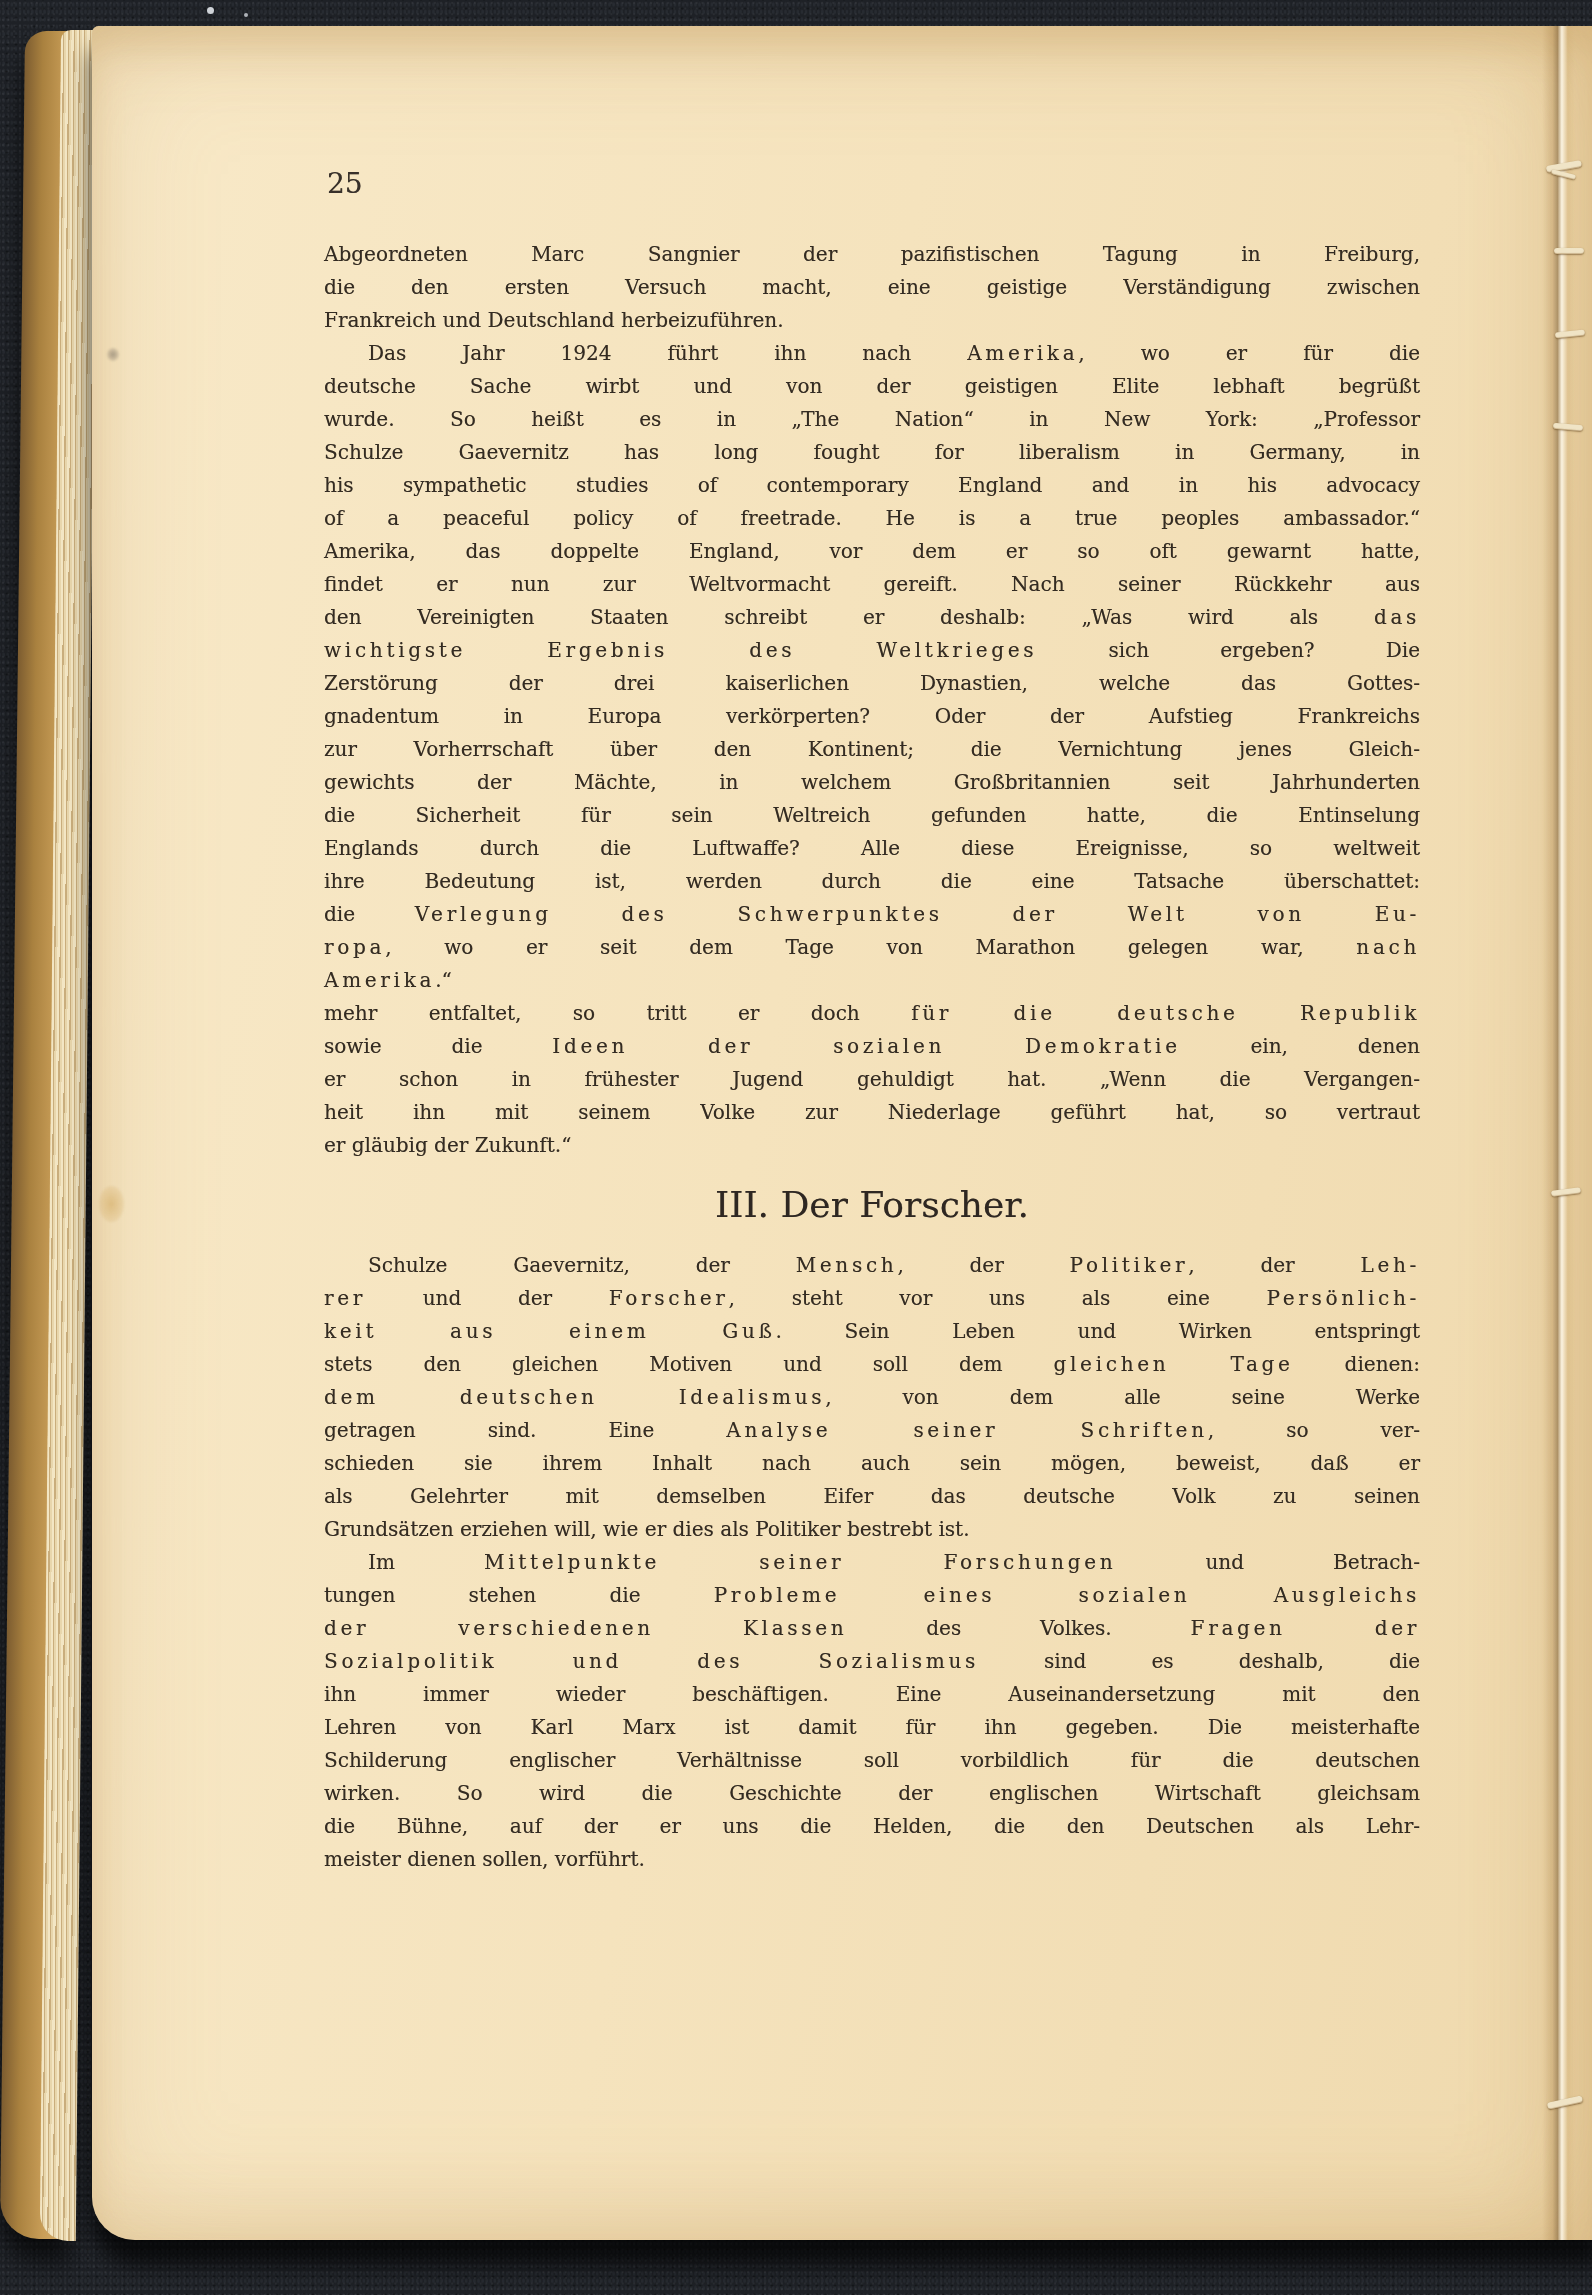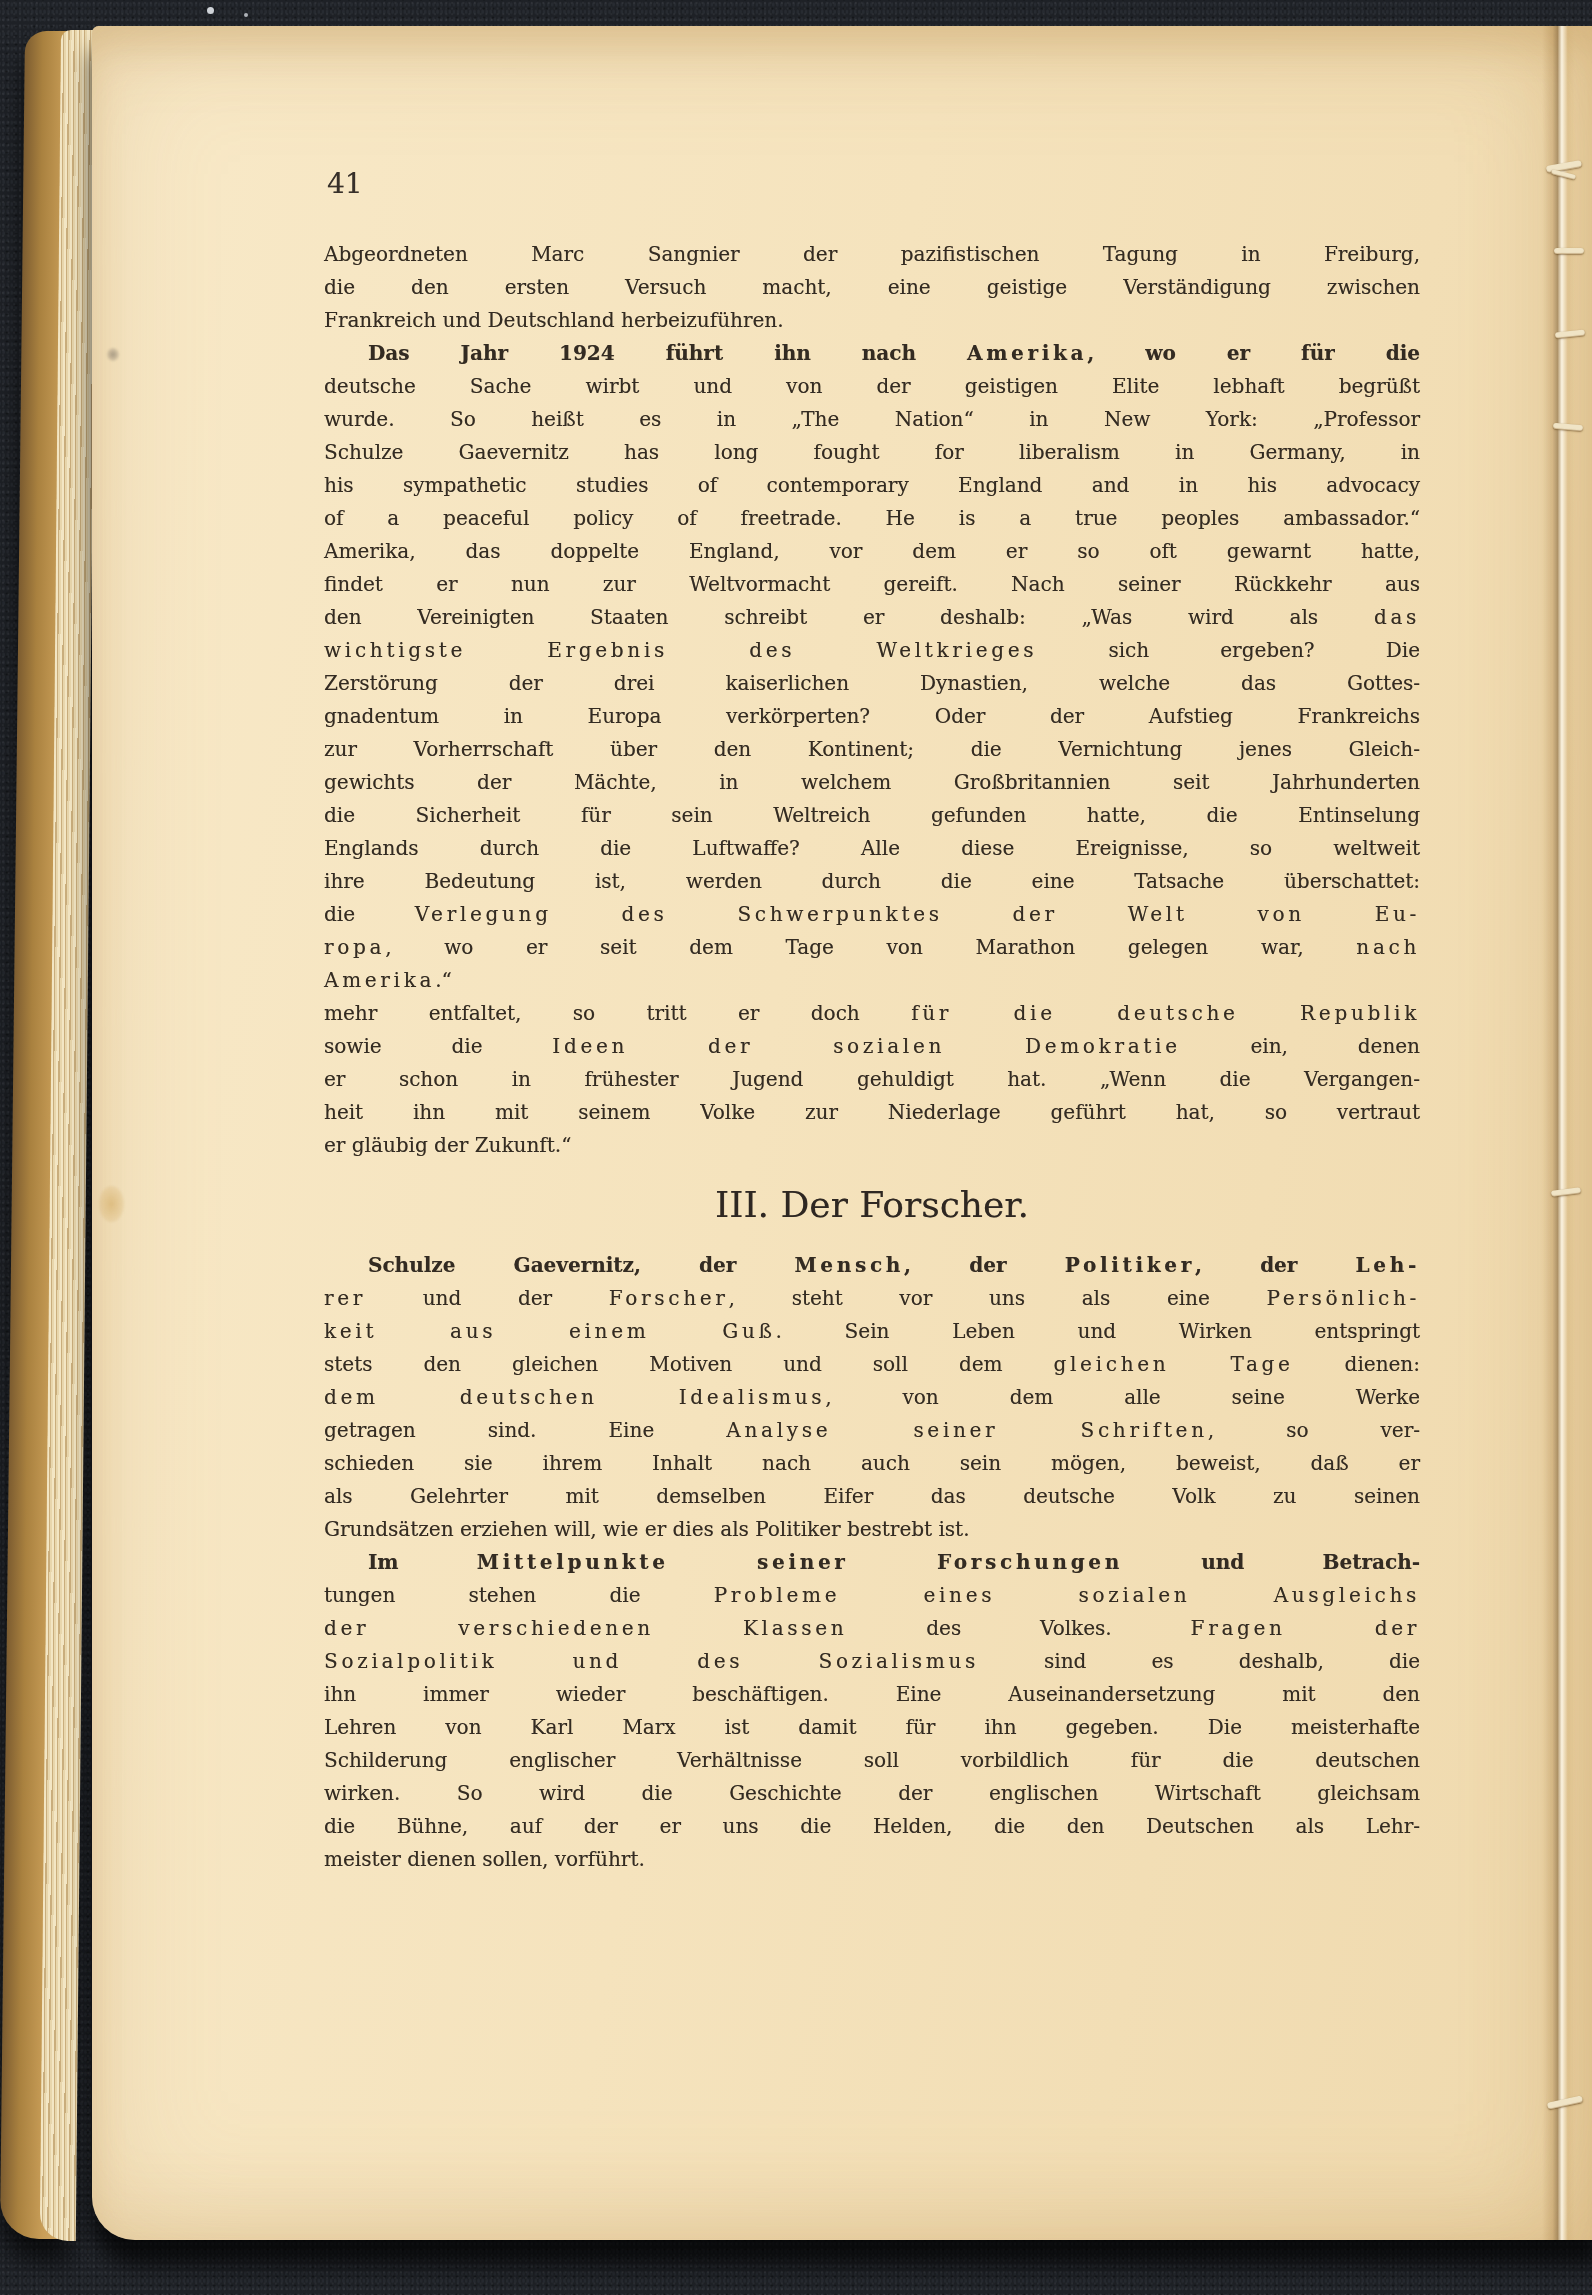--- a/index.html
+++ b/index.html
@@ -70,41 +70,41 @@
     color:#332b22;
     text-shadow:0.2px 0.2px 0.4px rgba(40,30,20,0.42);
   }
   .para{margin:0;}
   .line{
     font-size:20px;line-height:33px;
     text-align:justify;text-align-last:justify;
     white-space:normal;
   }
   .line.last{text-align-last:auto;}
-  .line.first{text-indent:44px;font-weight:bold;}
+  .line.first{text-indent:44px;}
   .sperr{letter-spacing:0.185em;word-spacing:0.32em;}
   .heading{
     font-size:36px;line-height:43px;text-align:center;
     margin:21.4px 0 23px 0;color:#2e2722;
   }
 </style>
 </head>
 <body>
 
 <div class="speck" style="left:207px;top:6.6px;width:7.4px;height:7.4px;background:#cfd3d8;"></div>
 <div class="speck" style="left:244px;top:13px;width:4.1px;height:4.1px;background:#aeb2b8;"></div>
 
 <div class="edge-outer"></div>
 <div class="edge-pages"></div>
 
 <div class="page">
   <div class="stain" style="left:15px;top:322px;width:11.5px;height:13px;background:radial-gradient(rgba(110,100,90,0.55),rgba(110,100,90,0));"></div>
   <div class="stain" style="left:6.6px;top:1160px;width:25px;height:36px;background:radial-gradient(rgba(205,160,80,0.5),rgba(205,160,80,0));"></div>
 
-  <div class="page-number">41</div>
+  <div class="page-number">25</div>
 
   <div class="content">
       <div class="para">
         <div class="line"><span>Abgeordneten Marc Sangnier der pazifistischen Tagung in Freiburg,</span></div>
         <div class="line"><span>die den ersten Versuch macht, eine geistige Verständigung zwischen</span></div>
         <div class="line last"><span>Frankreich und Deutschland herbeizuführen.</span></div>
       </div>
       <div class="para">
         <div class="line first"><span>Das Jahr 1924 führt ihn nach </span><span class="sperr">Amerika</span><span>, wo er für die</span></div>
         <div class="line"><span>deutsche Sache wirbt und von der geistigen Elite lebhaft begrüßt</span></div>

